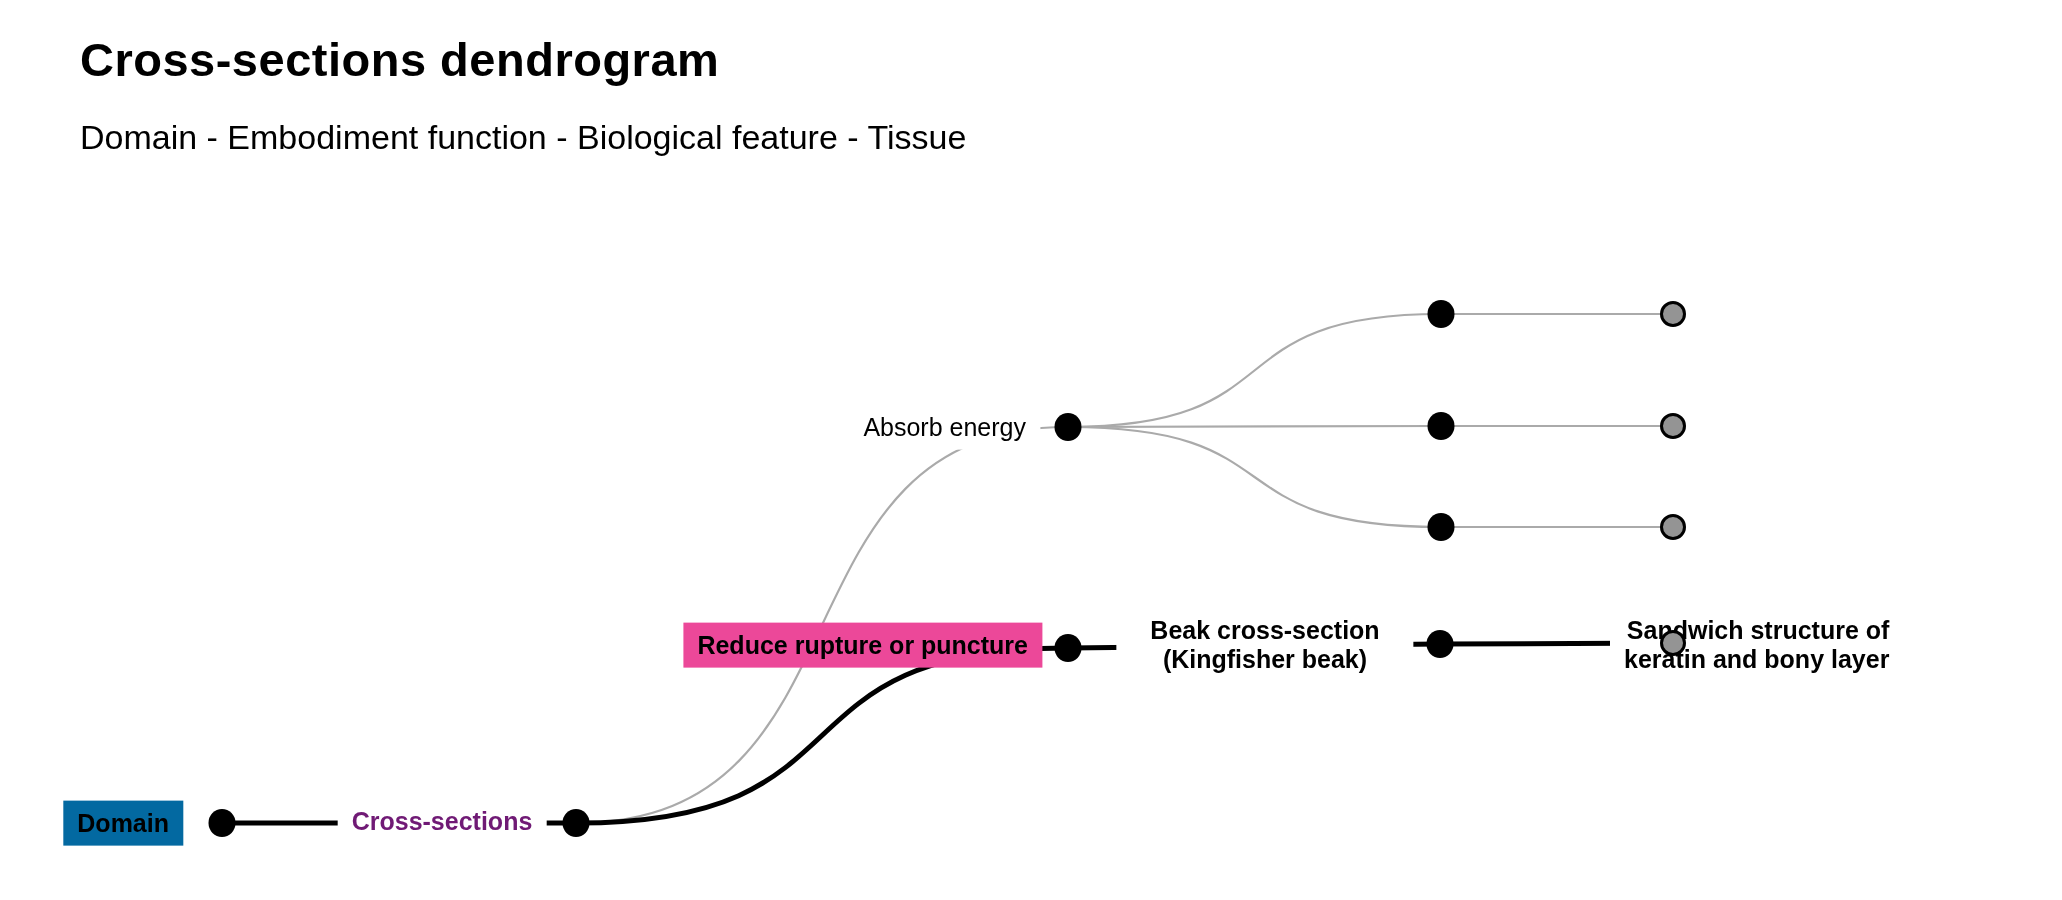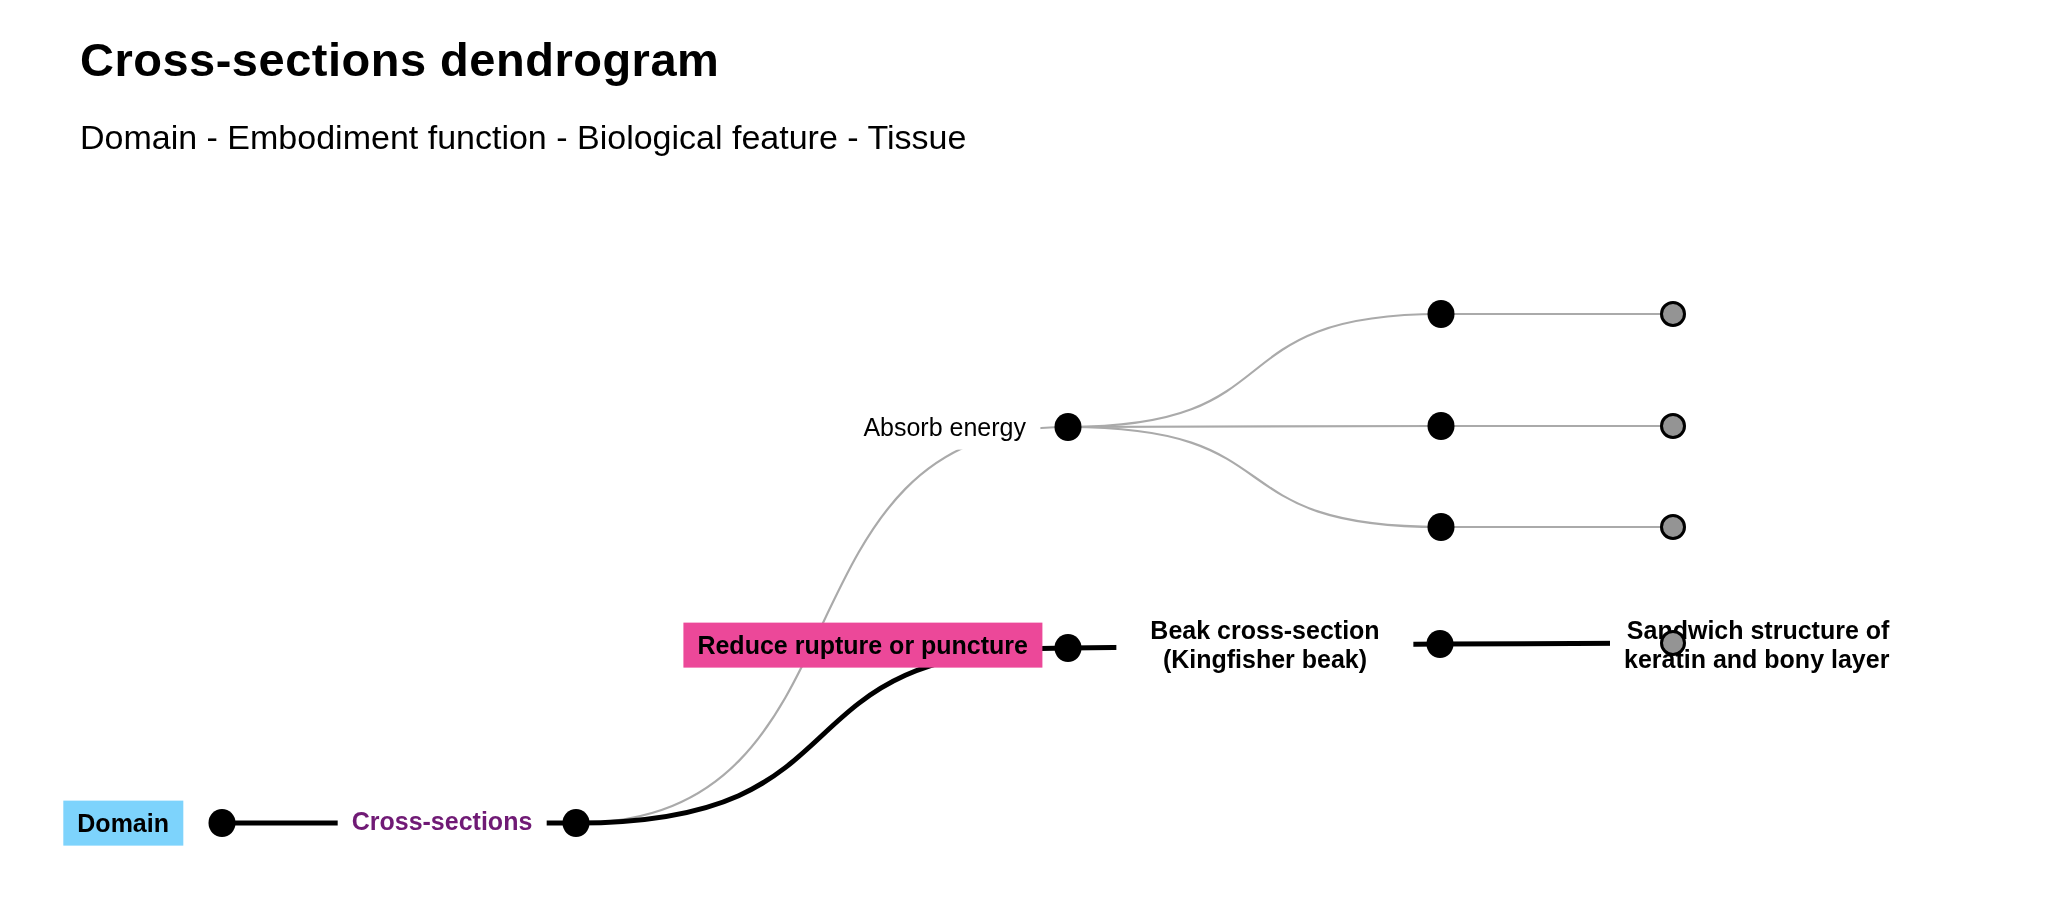--- a/index.html
+++ b/index.html
@@ -79,21 +79,21 @@
       <path d="M1068,427 L1441,426" fill="none" stroke="#aaaaaa" stroke-width="2.2"></path>
       <path d="M1068,427 C1299.26,427 1209.74,527 1441,527" fill="none" stroke="#aaaaaa" stroke-width="2.2"></path>
       <path d="M1441,314 L1673,314" fill="none" stroke="#aaaaaa" stroke-width="2.2"></path>
       <path d="M1441,426 L1673,426" fill="none" stroke="#aaaaaa" stroke-width="2.2"></path>
       <path d="M1441,527 L1673,527" fill="none" stroke="#aaaaaa" stroke-width="2.2"></path>
       <path d="M1068,648 L1440,644" fill="none" stroke="#000000" stroke-width="5"></path>
       <path d="M1440,644 L1673,643" fill="none" stroke="#000000" stroke-width="5"></path>
     </svg>
 
   <div class="labels-layer">
-      <div class="node-label anchor-right bold" style="left: 183px; top: 823px; background: #7dd3fc; color: rgb(0, 0, 0);">Domain</div>
+      <div class="node-label anchor-right bold" style="left: 183px; top: 823px; background: #0369a1; color: rgb(0, 0, 0);">Domain</div>
       <div class="node-label anchor-center bold" style="left: 442px; top: 821px; background: rgb(255, 255, 255); color: #701a75;">Cross-sections</div>
       <div class="node-label anchor-right" style="left: 1040px; top: 427px; background: rgb(255, 255, 255); color: rgb(0, 0, 0);">Absorb energy</div>
       <div class="node-label anchor-right bold" style="left: 1042px; top: 645px; background: #ec4899; color: rgb(0, 0, 0);">Reduce rupture or puncture</div>
       <div class="node-label anchor-center bold wide-bg" style="left: 1265px; top: 645px; background: rgb(255, 255, 255); color: rgb(0, 0, 0);">Beak cross-section
 (Kingfisher beak)</div>
       <div class="node-label anchor-left bold" style="left: 1610px; top: 645px; background: rgb(255, 255, 255); color: rgb(0, 0, 0); text-align: right;">Sandwich structure of
 keratin and bony layer</div>
     </div>
   <div class="nodes-layer">
       <div class="node black" style="left: 222px; top: 823px; background: rgb(0, 0, 0);"></div>

